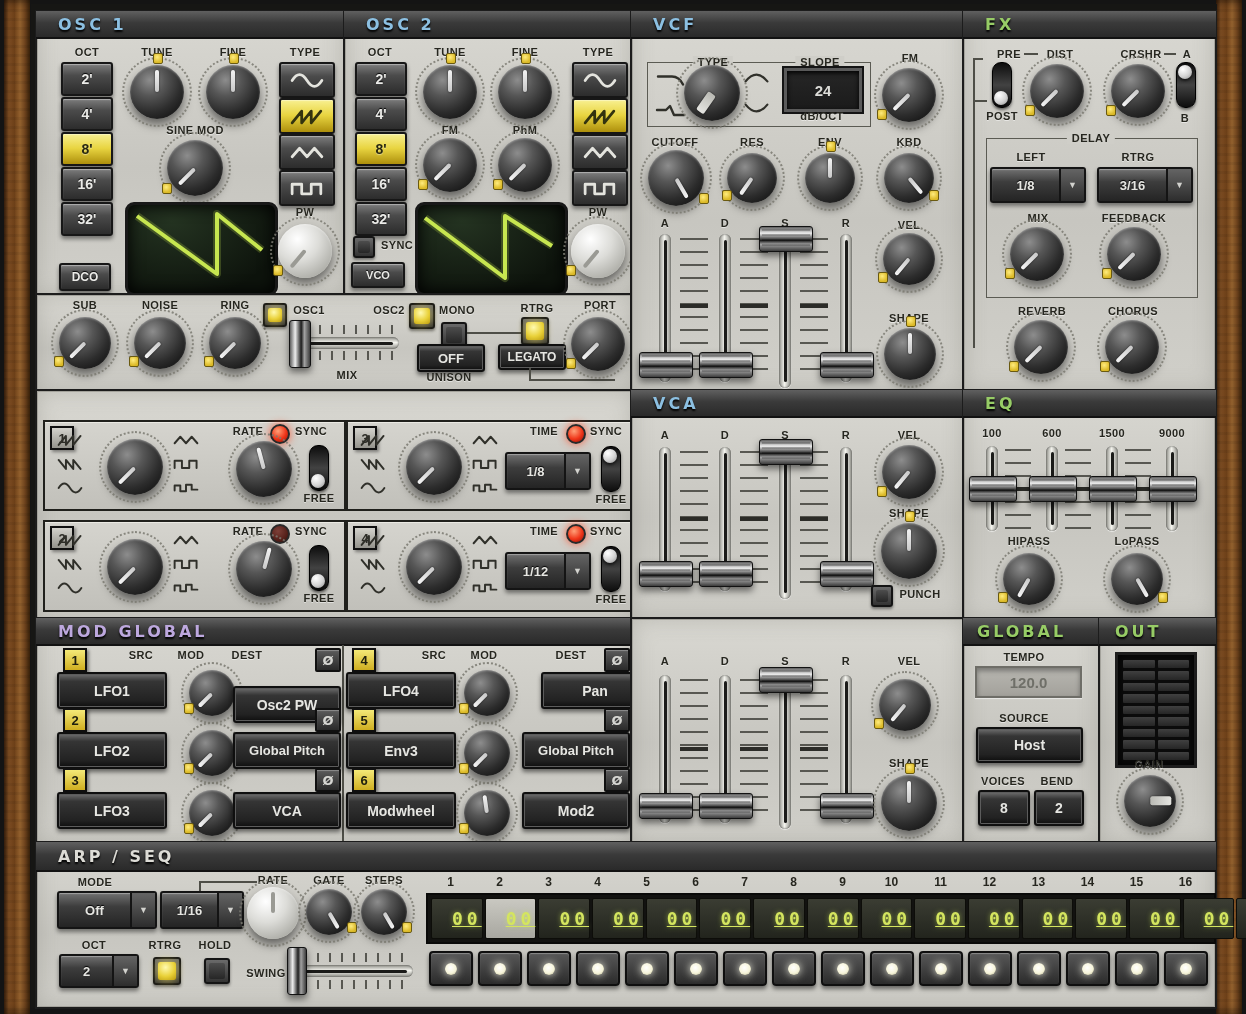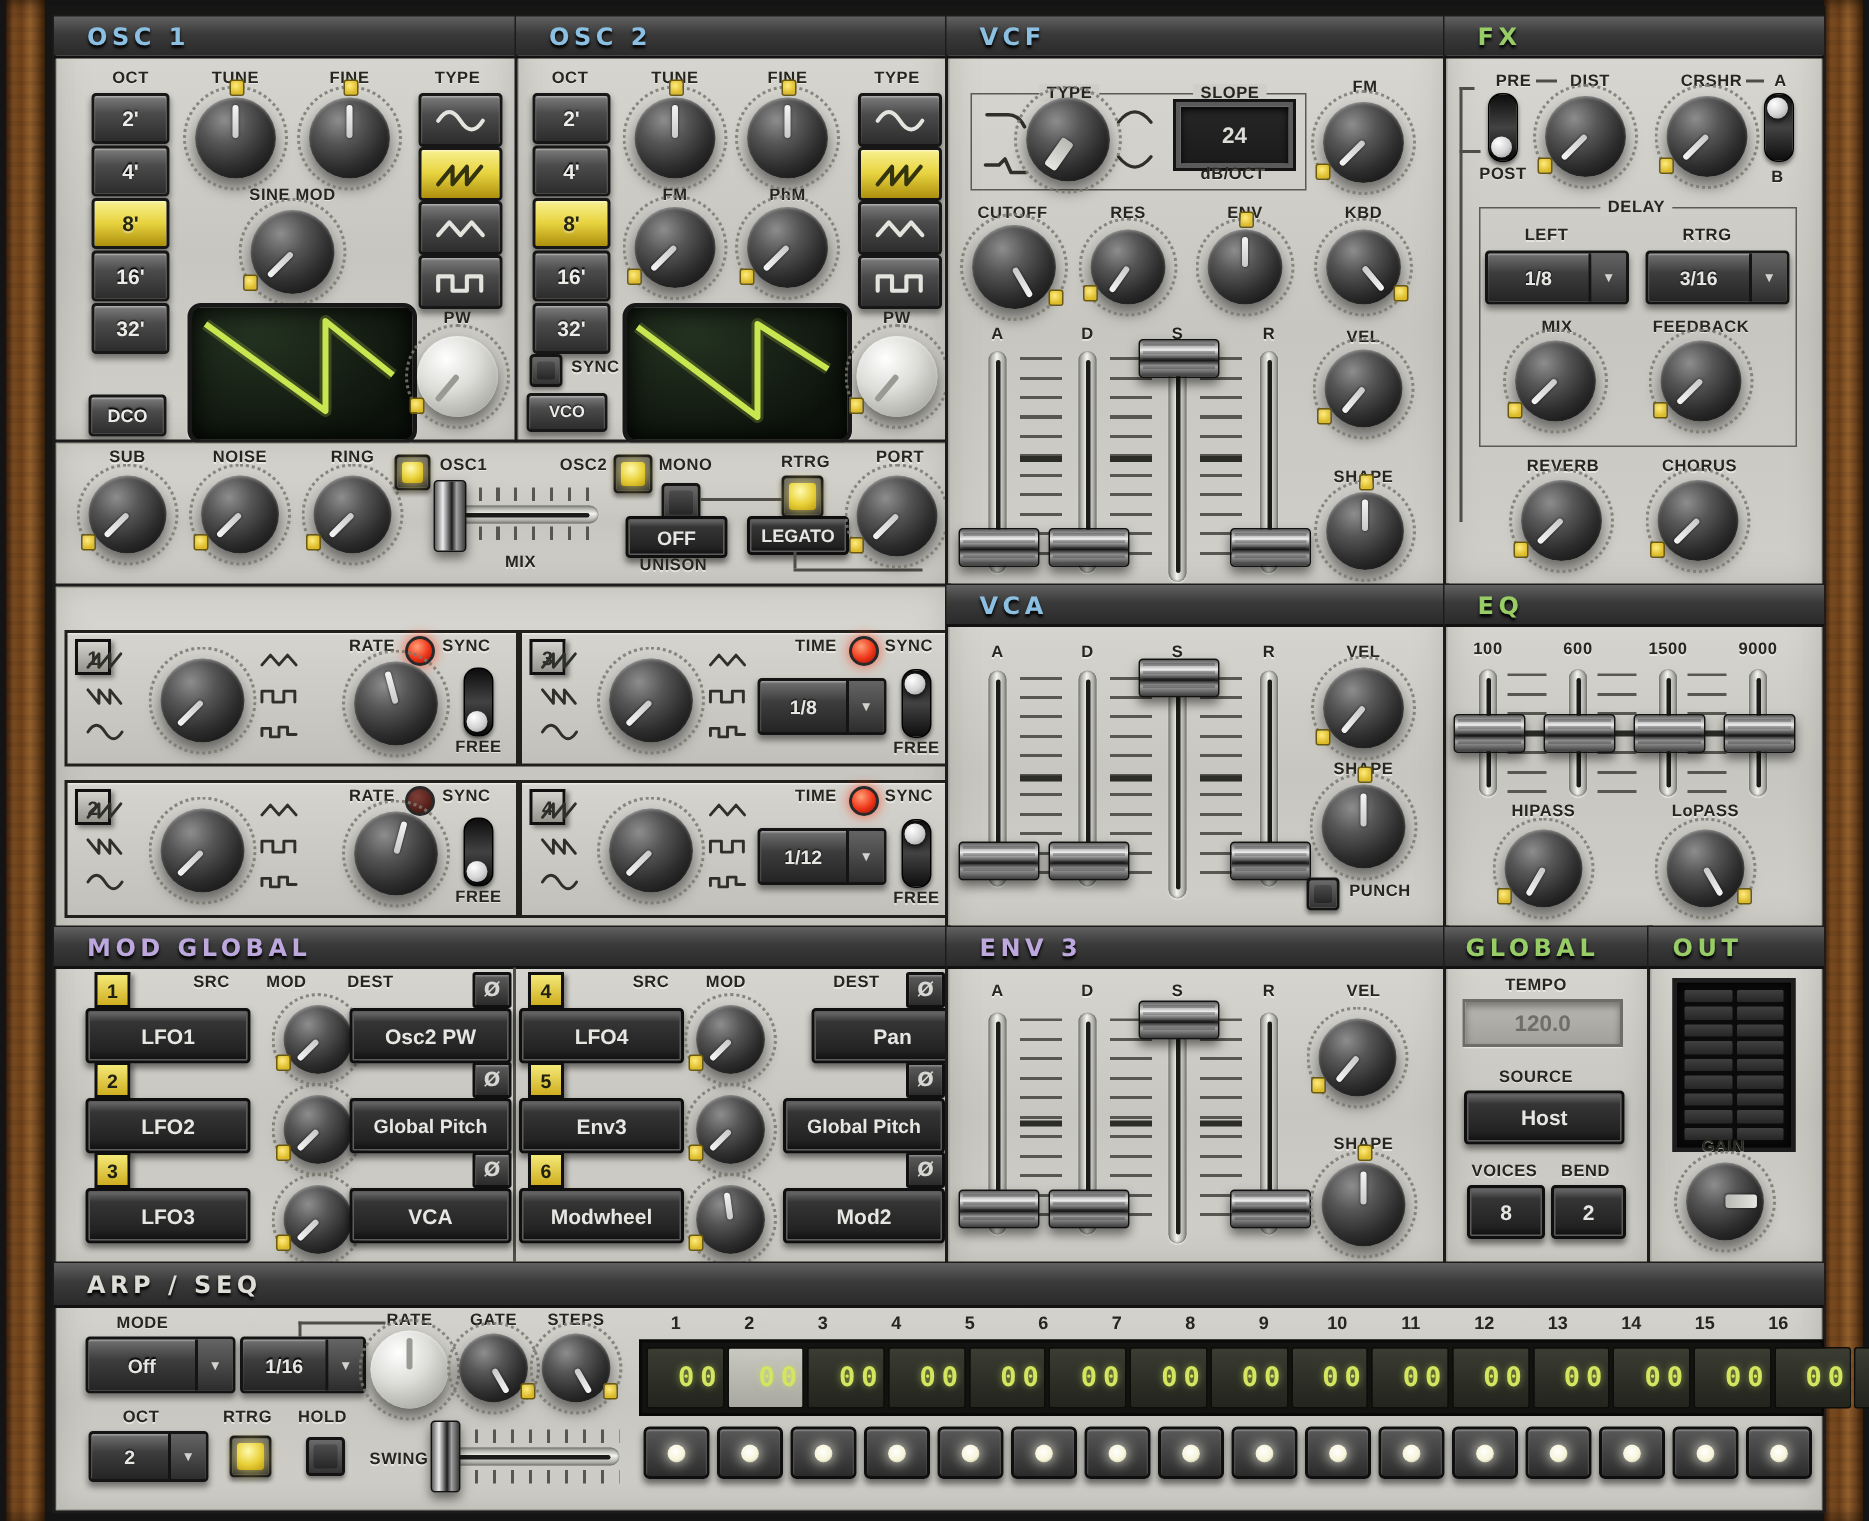--- a/index.html
+++ b/index.html
@@ -125,21 +125,21 @@
 
   .vu{position:absolute;background:#0b0b0b;border:3px solid #1d1d1d;box-shadow:inset 0 0 8px #000;
        display:grid;grid-template-columns:1fr 1fr;gap:3px;padding:5px;}
   .vu i{background:linear-gradient(180deg,#404040,#262626);border-radius:1px;}
 
   .segstrip{position:absolute;background:#121210;border:2px solid #090908;display:flex;gap:2px;padding:3px;}
   .stepcell{flex:1;background:linear-gradient(180deg,#3b3d33,#22241d);border:1px solid #0d0d09;border-radius:2px;
        display:flex;align-items:center;justify-content:center;}
   .stepcell.active{background:linear-gradient(180deg,#c9c8c1,#a8a7a0);}
   .segtxt{font:bold 18px "DejaVu Sans Mono",monospace;color:#d4e55f;letter-spacing:4px;margin-left:20px;
-       text-shadow:0 0 5px rgba(205,235,85,.55);}
+       text-shadow:0 0 5px rgba(205,235,85,.55);text-decoration:underline;}
   .numrow,.btnrow{position:absolute;display:flex;}
   .numrow span{flex:1;text-align:center;font:bold 12px "Liberation Sans",sans-serif;color:#26261f;}
   .btnwrap{flex:1;display:flex;align-items:center;justify-content:center;}
   .stepbtn{width:40px;height:31px;border:2px solid #0f0f0f;border-radius:4px;
        background:linear-gradient(180deg,#585858,#2b2b2b);
        box-shadow:inset 0 1px 1px rgba(255,255,255,.3),0 3px 4px rgba(0,0,0,.5);
        display:flex;align-items:center;justify-content:center;}
   .stepbtn .dot{width:12px;height:12px;border-radius:50%;
        background:radial-gradient(circle at 45% 40%,#ffffff,#f6f4da 55%,#b7b58e);box-shadow:0 0 9px rgba(255,255,240,.95);}
 </style>
@@ -710,21 +710,21 @@
     <div class="lbl" style="left:397px;top:30px">SRC</div>
     <div class="lbl" style="left:447px;top:30px">MOD</div>
     <div class="lbl" style="left:534px;top:30px">DEST</div>
 
     <div class="badge" style="left:26px;top:29px">1</div>
     <div class="mbtn" style="left:20px;top:53px;width:106px;height:33px">LFO1</div>
     <div class="knob" style="left:152px;top:51px;width:46px;height:46px;--rot:-135deg">
         <div class="ptr"></div>
         <i class="kled"></i>
       </div>
-    <div class="mbtn" style="left:196px;top:53px;width:104px;height:33px">Osc2 PW</div>
+    <div class="mbtn" style="left:196px;top:67px;width:104px;height:33px">Osc2 PW</div>
     <div class="slash" style="left:278px;top:29px">Ø</div>
 
     <div class="badge" style="left:26px;top:89px">2</div>
     <div class="mbtn" style="left:20px;top:113px;width:106px;height:33px">LFO2</div>
     <div class="knob" style="left:152px;top:111px;width:46px;height:46px;--rot:-135deg">
         <div class="ptr"></div>
         <i class="kled"></i>
       </div>
     <div class="mbtn" style="left:196px;top:113px;width:104px;height:33px;font-size:13px">Global Pitch</div>
     <div class="slash" style="left:278px;top:89px">Ø</div>
@@ -760,21 +760,20 @@
     <div class="mbtn" style="left:309px;top:173px;width:106px;height:33px">Modwheel</div>
     <div class="knob" style="left:427px;top:171px;width:46px;height:46px;--rot:-8deg">
         <div class="ptr"></div>
         <i class="kled"></i>
       </div>
     <div class="mbtn" style="left:485px;top:173px;width:104px;height:33px">Mod2</div>
     <div class="slash" style="left:567px;top:149px">Ø</div>
   </div>
 
   <div class="sec" style="left:630px;top:617px;width:332px;height:224px">
-    <div class="sechdr hpurple">ENV 3</div>
     <div class="lbl" style="left:33px;top:36px">A</div>
     <div class="lbl" style="left:93px;top:36px">D</div>
     <div class="lbl" style="left:153px;top:36px">S</div>
     <div class="lbl" style="left:214px;top:36px">R</div>
     <div class="vticks" style="left:48px;top:60px;width:28px;height:140px"></div>
     <div class="vticks" style="left:108px;top:60px;width:28px;height:140px"></div>
     <div class="vticks" style="left:168px;top:60px;width:28px;height:140px"></div>
     <div class="midline" style="left:48px;top:128px;width:28px"></div>
     <div class="midline" style="left:108px;top:128px;width:28px"></div>
     <div class="midline" style="left:168px;top:128px;width:28px"></div>

